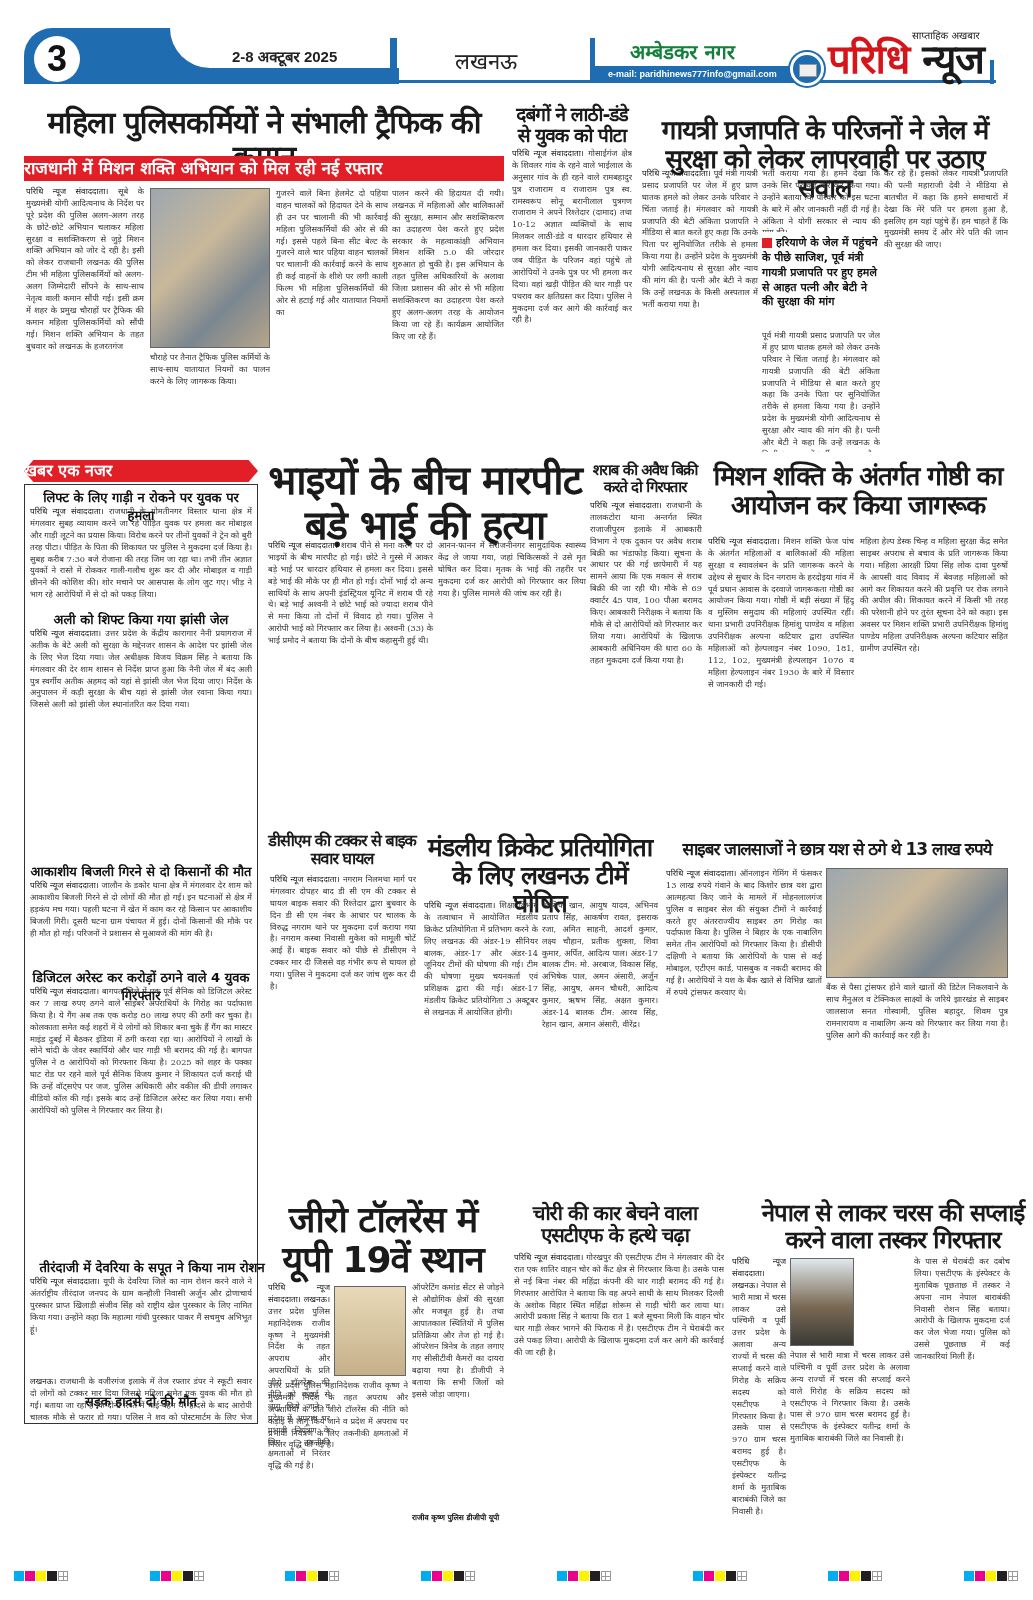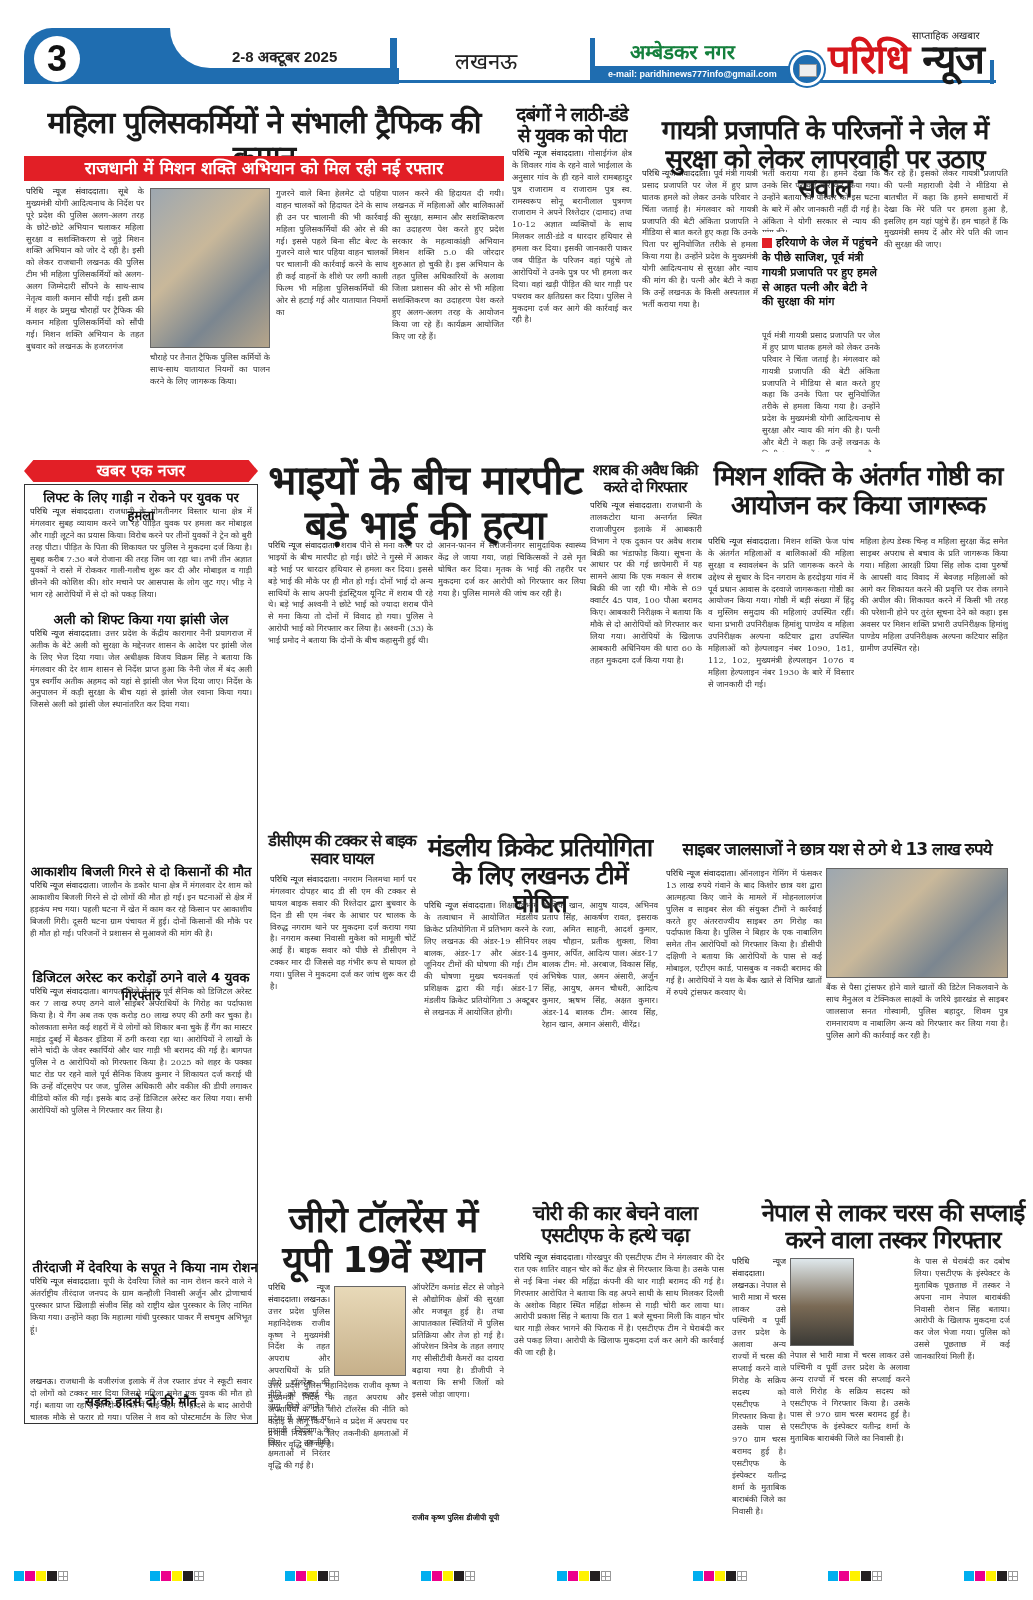--- a/index.html
+++ b/index.html
@@ -21,21 +21,21 @@
 .mail-ico::after{content:"";position:absolute;left:6px;top:9px;width:16px;height:11px;background:#eee;border:1px solid #999}
 .logo{left:828px;top:30px;font:bold 40px "DejaVu Sans",sans-serif;color:#d6151b;letter-spacing:-1px}
 .logo span{color:#1a1a1a}
 .logo-tag{left:912px;top:30px;font:10px "DejaVu Sans",sans-serif;color:#222}
 .vbar3{left:990px;top:60px;width:4px;height:24px;background:#1f6db0}
 
 .hl{font-family:"DejaVu Sans",sans-serif;font-weight:bold;color:#1a1a1a;line-height:1.12;text-align:center;letter-spacing:-1px}
 .body{font:8.2px/1.45 "DejaVu Serif",serif;color:#333;text-align:justify;overflow:hidden}
 .byline{font-weight:normal;color:#111}
 .photo{background:linear-gradient(135deg,#9da7b0,#c9b89a 40%,#7b8690 70%,#b6a58a);border:1px solid #666}
-.red-band{background:#e21f26;color:#fff;font:bold 17px "DejaVu Sans",sans-serif;text-align:center}
+.red-band{background:#e21f26;color:#fff;font:bold 17px "DejaVu Sans",sans-serif;text-align:left}
 .kbox{border:1.5px solid #333}
 .khead{font:bold 13px "DejaVu Sans",sans-serif;color:#111;text-align:center}
 .reg{display:inline-block;width:10px;height:10px;margin-right:1px}
 .regx{display:inline-block;width:10px;height:10px;border:1px solid #999;margin-right:1px;background:linear-gradient(#999,#999) center/1px 100% no-repeat,linear-gradient(#999,#999) center/100% 1px no-repeat}
 .bullet{display:inline-block;width:10px;height:10px;background:#e21f26;margin-right:4px;vertical-align:middle}
 </style>
 </head>
 <body>
 
 <div class="abs mast-left"></div>
@@ -79,21 +79,21 @@
 
 <div class="abs khead" style="left:28px;top:610px;width:226px">अली को शिफ्ट किया गया झांसी जेल</div>
 <div class="abs body" style="left:30px;top:628px;width:222px;height:225px"><span class="byline">परिधि न्यूज संवाददाता।</span> <span>उत्तर प्रदेश के केंद्रीय कारागार नैनी प्रयागराज में अतीक के बेटे अली को सुरक्षा के मद्देनजर शासन के आदेश पर झांसी जेल के लिए भेज दिया गया। जेल अधीक्षक विजय विक्रम सिंह ने बताया कि मंगलवार की देर शाम शासन से निर्देश प्राप्त हुआ कि नैनी जेल में बंद अली पुत्र स्वर्गीय अतीक अहमद को यहां से झांसी जेल भेज दिया जाए। निर्देश के अनुपालन में कड़ी सुरक्षा के बीच यहां से झांसी जेल रवाना किया गया। जिससे अली को झांसी जेल स्थानांतरित कर दिया गया।</span></div>
 
 <div class="abs khead" style="left:28px;top:862px;width:226px">आकाशीय बिजली गिरने से दो किसानों की मौत</div>
 <div class="abs body" style="left:30px;top:880px;width:222px;height:84px"><span class="byline">परिधि न्यूज संवाददाता।</span> <span>जालौन के डकोर थाना क्षेत्र में मंगलवार देर शाम को आकाशीय बिजली गिरने से दो लोगों की मौत हो गई। इन घटनाओं से क्षेत्र में हड़कंप मच गया। पहली घटना में खेत में काम कर रहे किसान पर आकाशीय बिजली गिरी। दूसरी घटना ग्राम पंचायत में हुई। दोनों किसानों की मौके पर ही मौत हो गई। परिजनों ने प्रशासन से मुआवजे की मांग की है।</span></div>
 
 <div class="abs khead" style="left:28px;top:968px;width:226px">डिजिटल अरेस्ट कर करोड़ों ठगने वाले 4 युवक गिरफ्तार</div>
 <div class="abs body" style="left:30px;top:986px;width:222px;height:270px"><span class="byline">परिधि न्यूज संवाददाता।</span> <span>बागपत जिले में एक पूर्व सैनिक को डिजिटल अरेस्ट कर 7 लाख रुपए ठगने वाले साइबर अपराधियों के गिरोह का पर्दाफाश किया है। ये गैंग अब तक एक करोड़ 80 लाख रुपए की ठगी कर चुका है। कोलकाता समेत कई शहरों में ये लोगों को शिकार बना चुके हैं गैंग का मास्टर माइंड दुबई में बैठकर इंडिया में ठगी करवा रहा था। आरोपियों ने लाखों के सोने चांदी के जेवर स्कार्पियो और थार गाड़ी भी बरामद की गई है। बागपत पुलिस ने 8 आरोपियों को गिरफ्तार किया है। 2025 को शहर के पक्का घाट रोड पर रहने वाले पूर्व सैनिक विजय कुमार ने शिकायत दर्ज कराई थी कि उन्हें वॉट्सऐप पर जज, पुलिस अधिकारी और वकील की डीपी लगाकर वीडियो कॉल की गई। इसके बाद उन्हें डिजिटल अरेस्ट कर लिया गया। सभी आरोपियों को पुलिस ने गिरफ्तार कर लिया है।</span></div>
 
-<div class="abs khead" style="left:32px;top:1258px;width:226px">तीरंदाजी में देवरिया के सपूत ने किया नाम रोशन</div>
+<div class="abs khead" style="left:39px;top:1258px;width:226px">तीरंदाजी में देवरिया के सपूत ने किया नाम रोशन</div>
 <div class="abs body" style="left:30px;top:1276px;width:222px;height:80px"><span class="byline">परिधि न्यूज संवाददाता।</span> <span>यूपी के देवरिया जिले का नाम रोशन करने वाले ने अंतर्राष्ट्रीय तीरंदाज जनपद के ग्राम कन्हौली निवासी अर्जुन और द्रोणाचार्य पुरस्कार प्राप्त खिलाड़ी संजीव सिंह को राष्ट्रीय खेल पुरस्कार के लिए नामित किया गया। उन्होंने कहा कि महात्मा गांधी पुरस्कार पाकर मैं सचमुच अभिभूत हूं।</span></div>
 
 <div class="abs khead" style="left:28px;top:1392px;width:226px">सड़क हादसे दो की मौत</div>
 <div class="abs body" style="left:30px;top:1376px;width:222px;height:44px"><span class="byline">लखनऊ।</span> <span>राजधानी के वजीरगंज इलाके में तेज रफ्तार डंपर ने स्कूटी सवार दो लोगों को टक्कर मार दिया जिससे महिला समेत एक युवक की मौत हो गई। बताया जा रहा है कि दोनों रिश्ते में भाई-बहन थे। हादसे के बाद आरोपी चालक मौके से फरार हो गया। पुलिस ने शव को पोस्टमार्टम के लिए भेज दिया। परिजनों की तहरीर पर मुकदमा दर्ज कर आरोपी चालक की तलाश की जा रही है।</span></div>
 
 <div class="abs hl" style="left:265px;top:458px;width:320px;font-size:40px">भाइयों के बीच मारपीट बड़े भाई की हत्या</div>
 <div class="abs body" style="left:268px;top:540px;width:165px;height:300px"><span class="byline">परिधि न्यूज संवाददाता।</span> <span>शराब पीने से मना करने पर दो भाइयों के बीच मारपीट हो गई। छोटे ने गुस्से में आकर बड़े भाई पर धारदार हथियार से हमला कर दिया। इससे बड़े भाई की मौके पर ही मौत हो गई। दोनों भाई दो अन्य साथियों के साथ अपनी इंडस्ट्रियल यूनिट में शराब पी रहे थे। बड़े भाई अश्वनी ने छोटे भाई को ज्यादा शराब पीने से मना किया तो दोनों में विवाद हो गया। पुलिस ने आरोपी भाई को गिरफ्तार कर लिया है। अश्वनी (33) के भाई प्रमोद ने बताया कि दोनों के बीच कहासुनी हुई थी।</span></div>
 <div class="abs body" style="left:438px;top:540px;width:148px;height:300px">आनन-फानन में सरोजनीनगर सामुदायिक स्वास्थ्य केंद्र ले जाया गया, जहां चिकित्सकों ने उसे मृत घोषित कर दिया। मृतक के भाई की तहरीर पर मुकदमा दर्ज कर आरोपी को गिरफ्तार कर लिया गया है। पुलिस मामले की जांच कर रही है।</div>
 
 <div class="abs hl" style="left:588px;top:462px;width:114px;font-size:15px">शराब की अवैध बिक्री करते दो गिरफ्तार</div>

